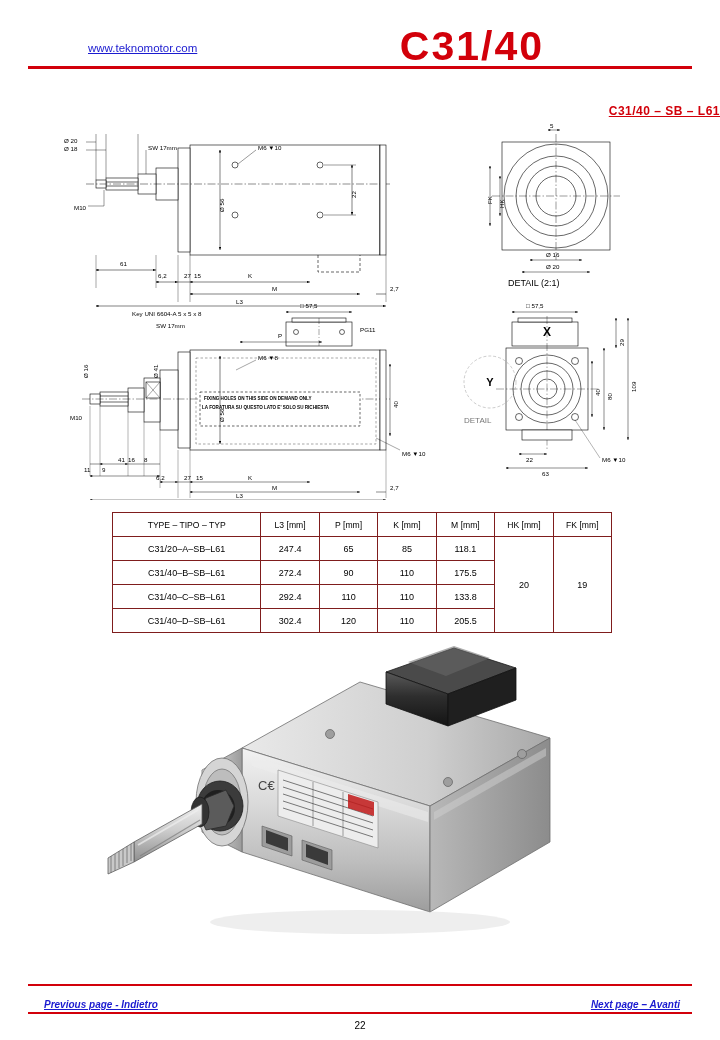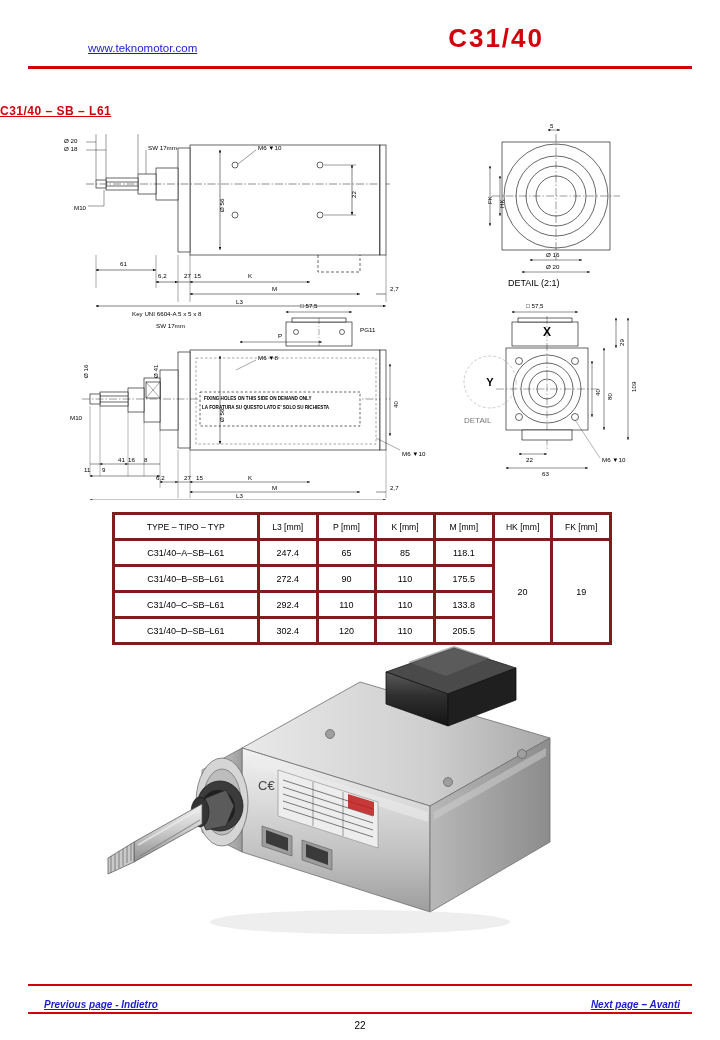--- a/index.html
+++ b/index.html
@@ -34,41 +34,41 @@
     top: 42px;
     font-size: 11.5px;
     color: #1b1bd0;
     text-decoration: underline;
     font-family: "Liberation Sans", sans-serif;
   }
   .model-title {
     position: absolute;
     right: 28px;
     top: 23px;
-    font-size: 26px;
+    font-size: 41px;
     font-weight: bold;
     color: #d2000a;
     letter-spacing: 2px;
     font-family: "Liberation Sans", sans-serif;
   }
   .header-rule {
     position: absolute;
     left: 28px;
     top: 66px;
     width: 664px;
     height: 3px;
     background: #d2000a;
   }
 
   
   .draw-title {
     position: absolute;
     left: 0; right: 0;
     top: 104px;
-    text-align: left;
+    text-align: right;
     font-size: 12px;
     font-weight: bold;
     color: #d2000a;
     text-decoration: underline;
     letter-spacing: 0.5px;
   }
 
   .dwg {
     position: absolute;
     left: 60px;
@@ -99,21 +99,21 @@
     top: 512px;
     width: 500px;
   }
   table.spec {
     border-collapse: collapse;
     width: 500px;
     font-size: 9px;
     font-family: "Liberation Sans", sans-serif;
   }
   table.spec th, table.spec td {
-    border: 3px solid #7f1d1d;
+    border: 1px solid #7f1d1d;
     text-align: center;
     height: 23px;
     padding: 0 2px;
     font-weight: normal;
   }
   table.spec th {
     font-size: 8.6px;
   }
   table.spec td.typ {
     text-align: center;
@@ -434,21 +434,21 @@
           <th>L3 [mm]</th>
           <th>P [mm]</th>
           <th>K [mm]</th>
           <th>M [mm]</th>
           <th>HK [mm]</th>
           <th>FK [mm]</th>
         </tr>
       </thead>
       <tbody>
         <tr>
-          <td class="typ">C31/40–A–SB–L61</td>
+          <td class="typ">C31/20–A–SB–L61</td>
           <td class="num">247.4</td>
           <td class="num">65</td>
           <td class="num">85</td>
           <td class="num">118.1</td>
           <td class="num" rowspan="4">20</td>
           <td class="num" rowspan="4">19</td>
         </tr>
         <tr>
           <td class="typ">C31/40–B–SB–L61</td>
           <td class="num">272.4</td>

